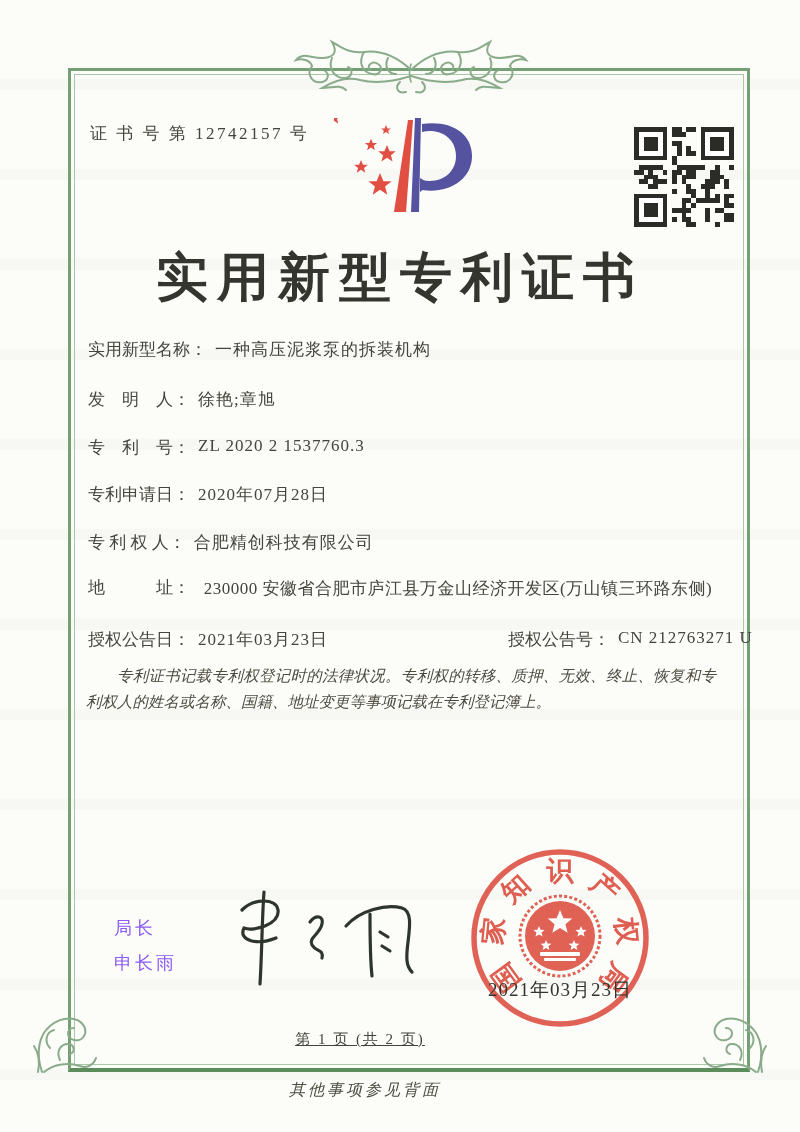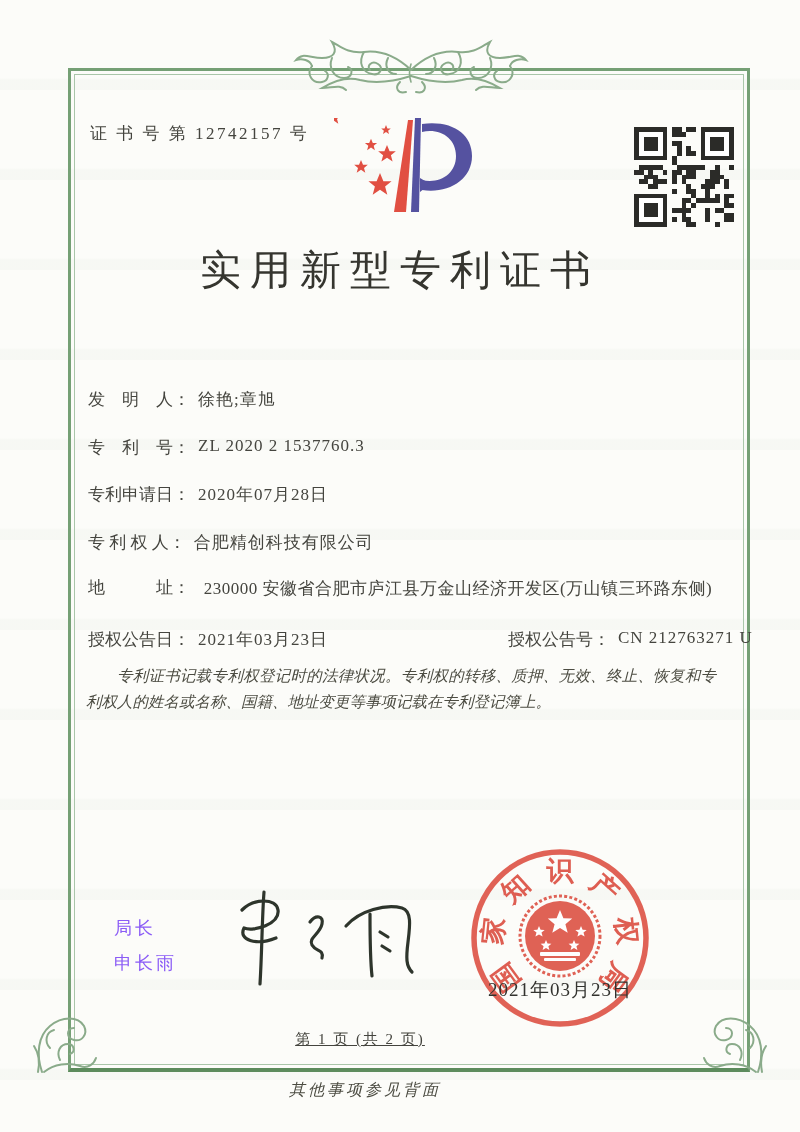--- a/index.html
+++ b/index.html
@@ -32,21 +32,21 @@
 
   .cert-no{
     position:absolute;left:90px;top:122px;
     font-size:17px;letter-spacing:2.5px;color:#44443e;
   }
   .logo{position:absolute;left:334px;top:118px;width:150px;height:112px;}
   .qr{position:absolute;left:634px;top:127px;width:100px;height:100px;}
 
   .title{
     position:absolute;left:0;top:243px;width:800px;text-align:center;
-    font-size:41px;font-weight:400;letter-spacing:9px;color:#35352f;
+    font-size:52px;font-weight:700;letter-spacing:9px;color:#35352f;
   }
 
   .row{position:absolute;left:88px;font-size:17px;color:#45453f;white-space:nowrap;}
   .row .lab{display:inline-block;vertical-align:top;}
   .row .col{display:inline-block;vertical-align:top;margin-right:8px;}
   .row .val{display:inline-block;vertical-align:top;letter-spacing:1px;}
   .row-addr .val{white-space:normal;width:520px;line-height:25px;letter-spacing:0.5px;text-align:center;}
   .grant-no{position:absolute;left:420px;top:0;}
 
   .paragraphs{
@@ -253,20 +253,23 @@
       <rect x="14" y="0" width="7" height="7" fill="#2b2b28"></rect>
       <rect x="15" y="1" width="5" height="5" fill="#ffffff"></rect>
       <rect x="16" y="2" width="3" height="3" fill="#2b2b28"></rect>
       <rect x="0" y="14" width="7" height="7" fill="#2b2b28"></rect>
       <rect x="1" y="15" width="5" height="5" fill="#ffffff"></rect>
       <rect x="2" y="16" width="3" height="3" fill="#2b2b28"></rect>
     </svg>
 
   <div class="title">实用新型专利证书</div>
 
+  <div class="row" style="top:338px">
+    <span class="lab">实用新型名称</span><span class="col">：</span><span class="val">一种高压泥浆泵的拆装机构</span>
+  </div>
   <div class="row" style="top:388px">
     <span class="lab">发　明　人</span><span class="col">：</span><span class="val">徐艳;章旭</span>
   </div>
   <div class="row" style="top:436px">
     <span class="lab">专　利　号</span><span class="col">：</span><span class="val">ZL 2020 2 1537760.3</span>
   </div>
   <div class="row" style="top:483px">
     <span class="lab">专利申请日</span><span class="col">：</span><span class="val">2020年07月28日</span>
   </div>
   <div class="row" style="top:531px">

